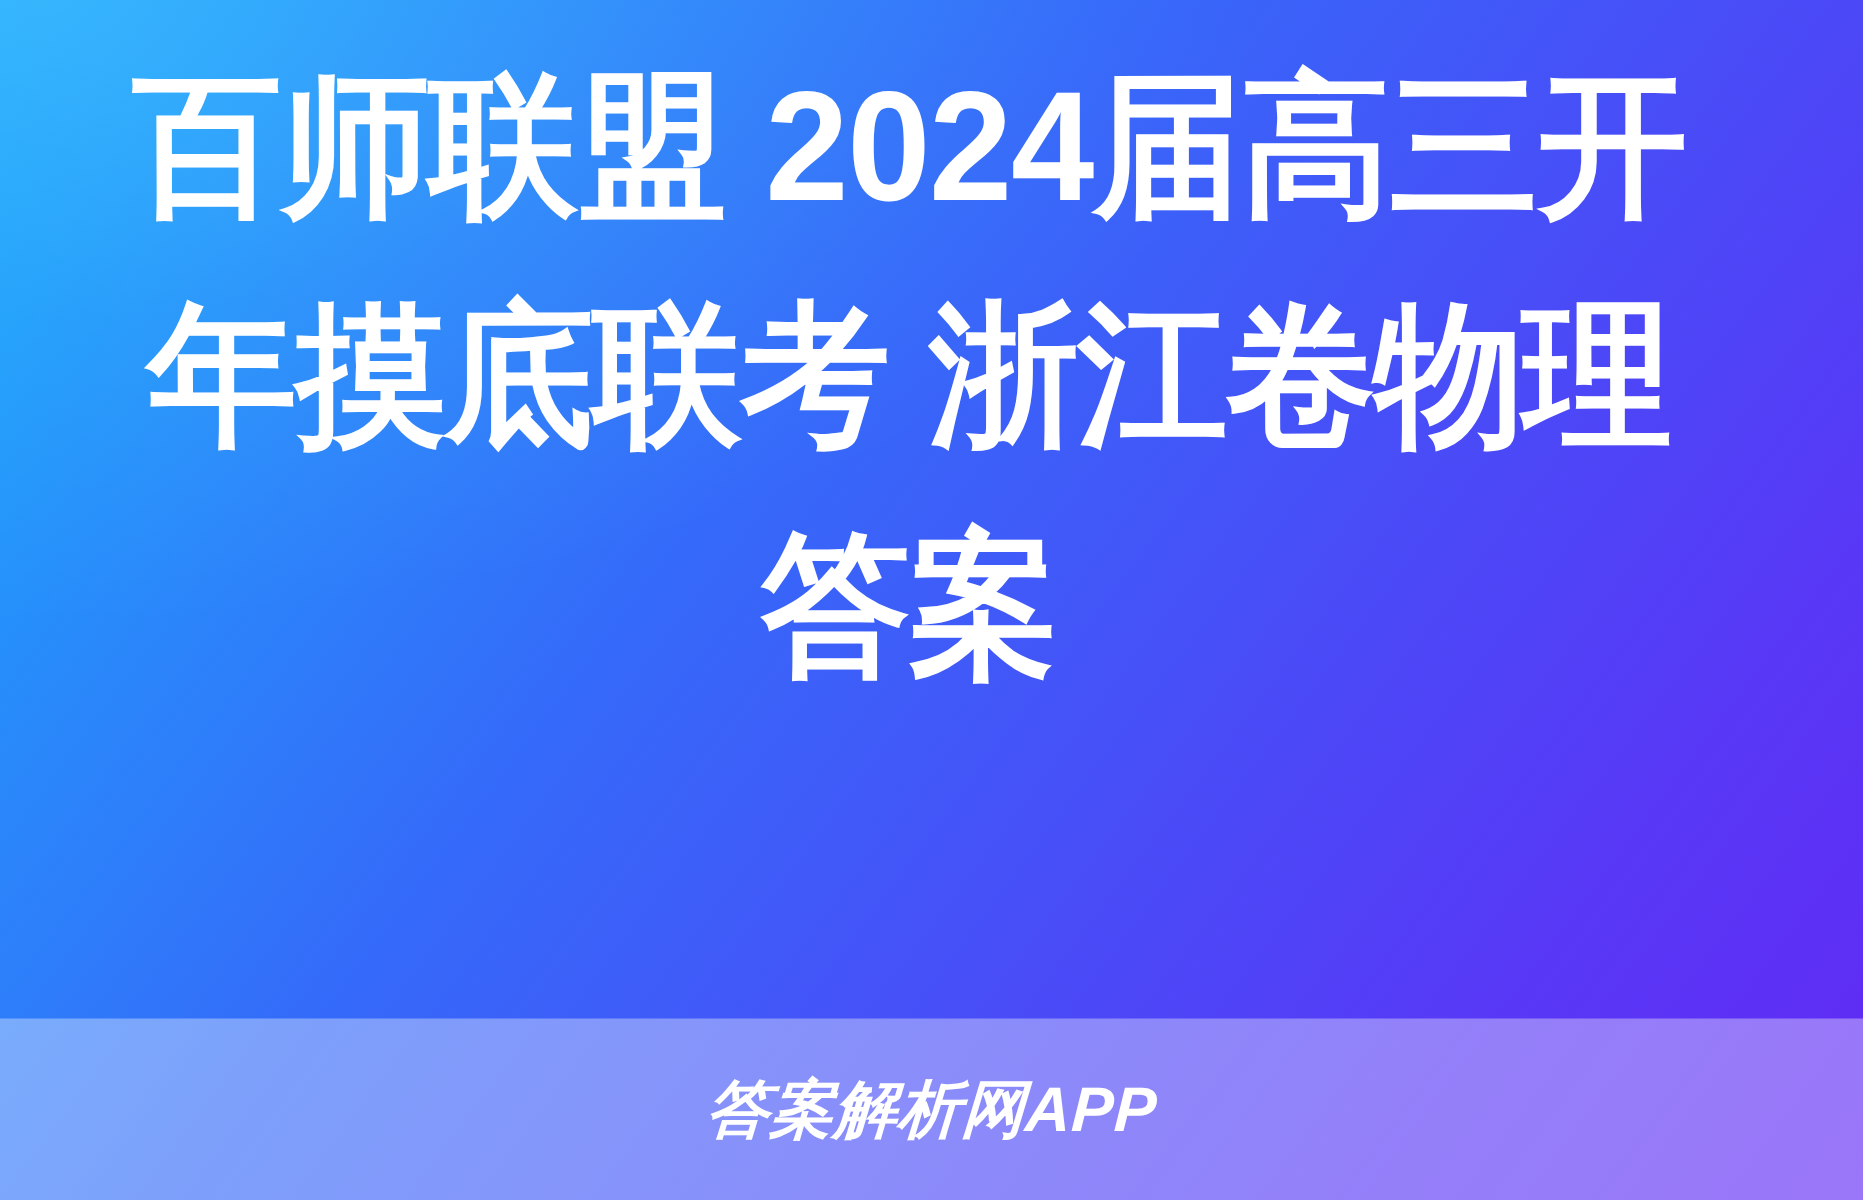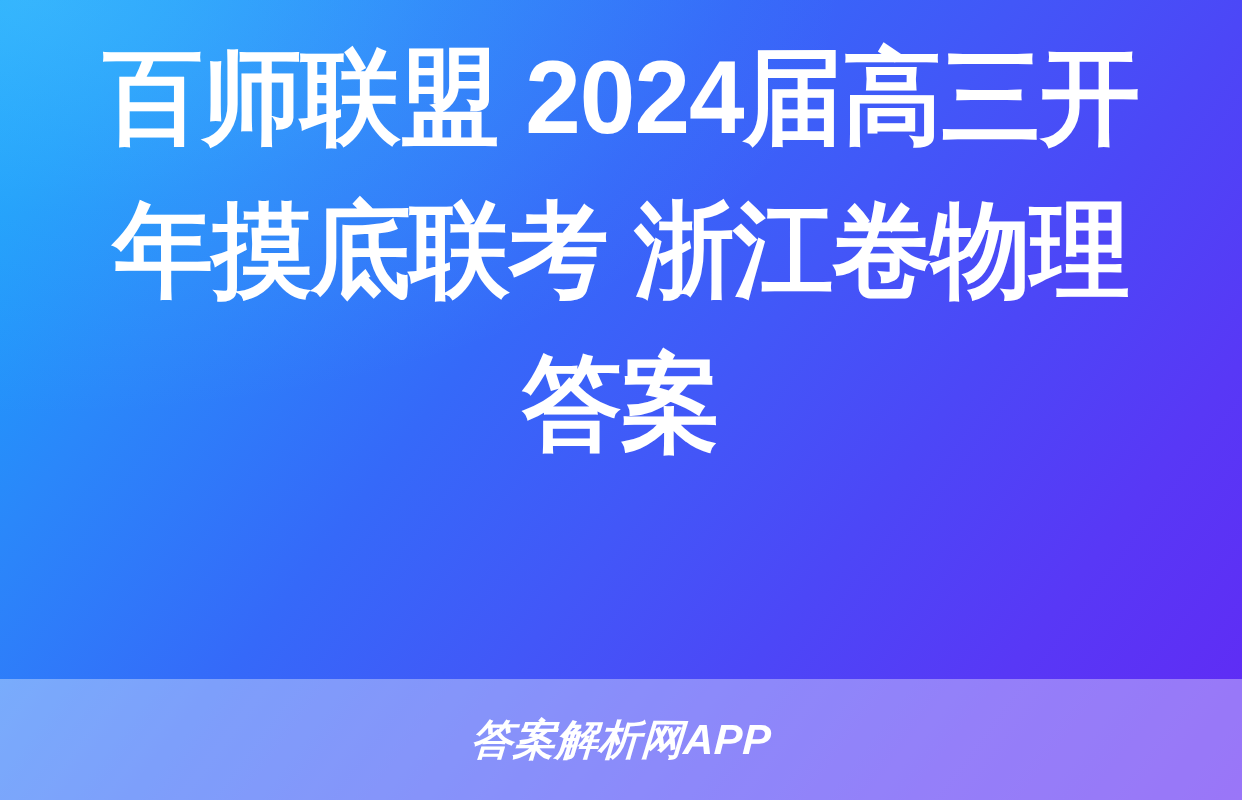--- a/index.html
+++ b/index.html
@@ -43,21 +43,20 @@
 
   
   .title-area {
     position: absolute;
     left: 0;
     top: 0;
     width: 1242px;
     height: 503px;
     display: flex;
     align-items: center;
-    justify-content: center;
     padding: 0 56px;
     box-sizing: border-box;
   }
 
   .title {
     margin: 0;
     width: 1100px;
     text-align: center;
     color: #ffffff;
     font-size: 104px;

